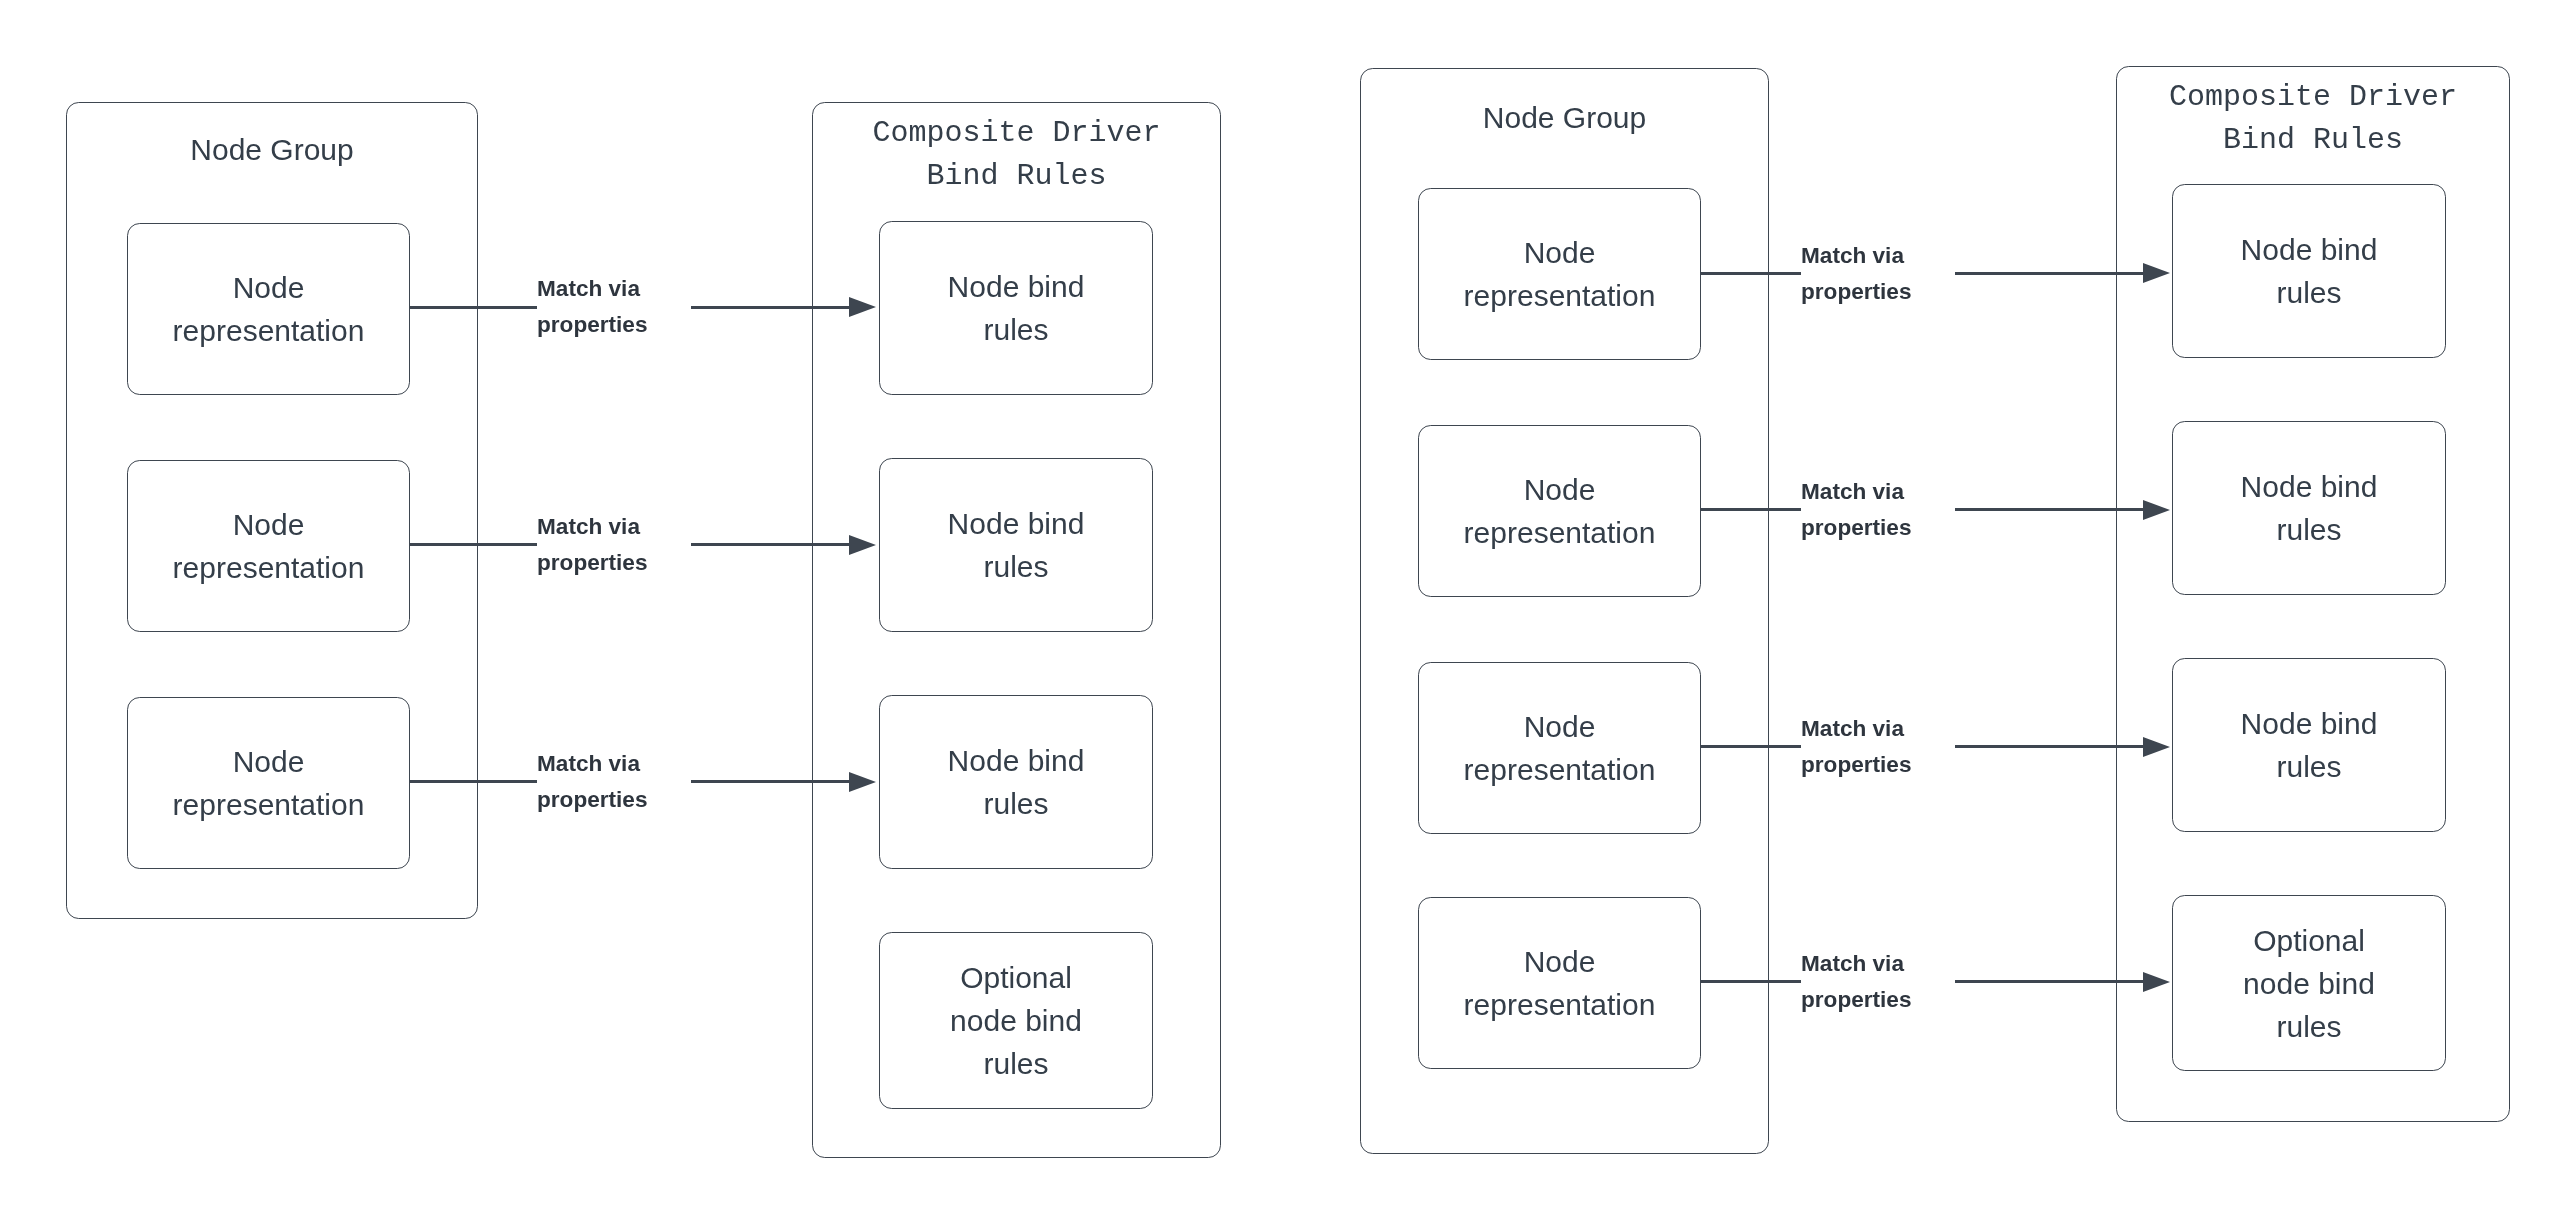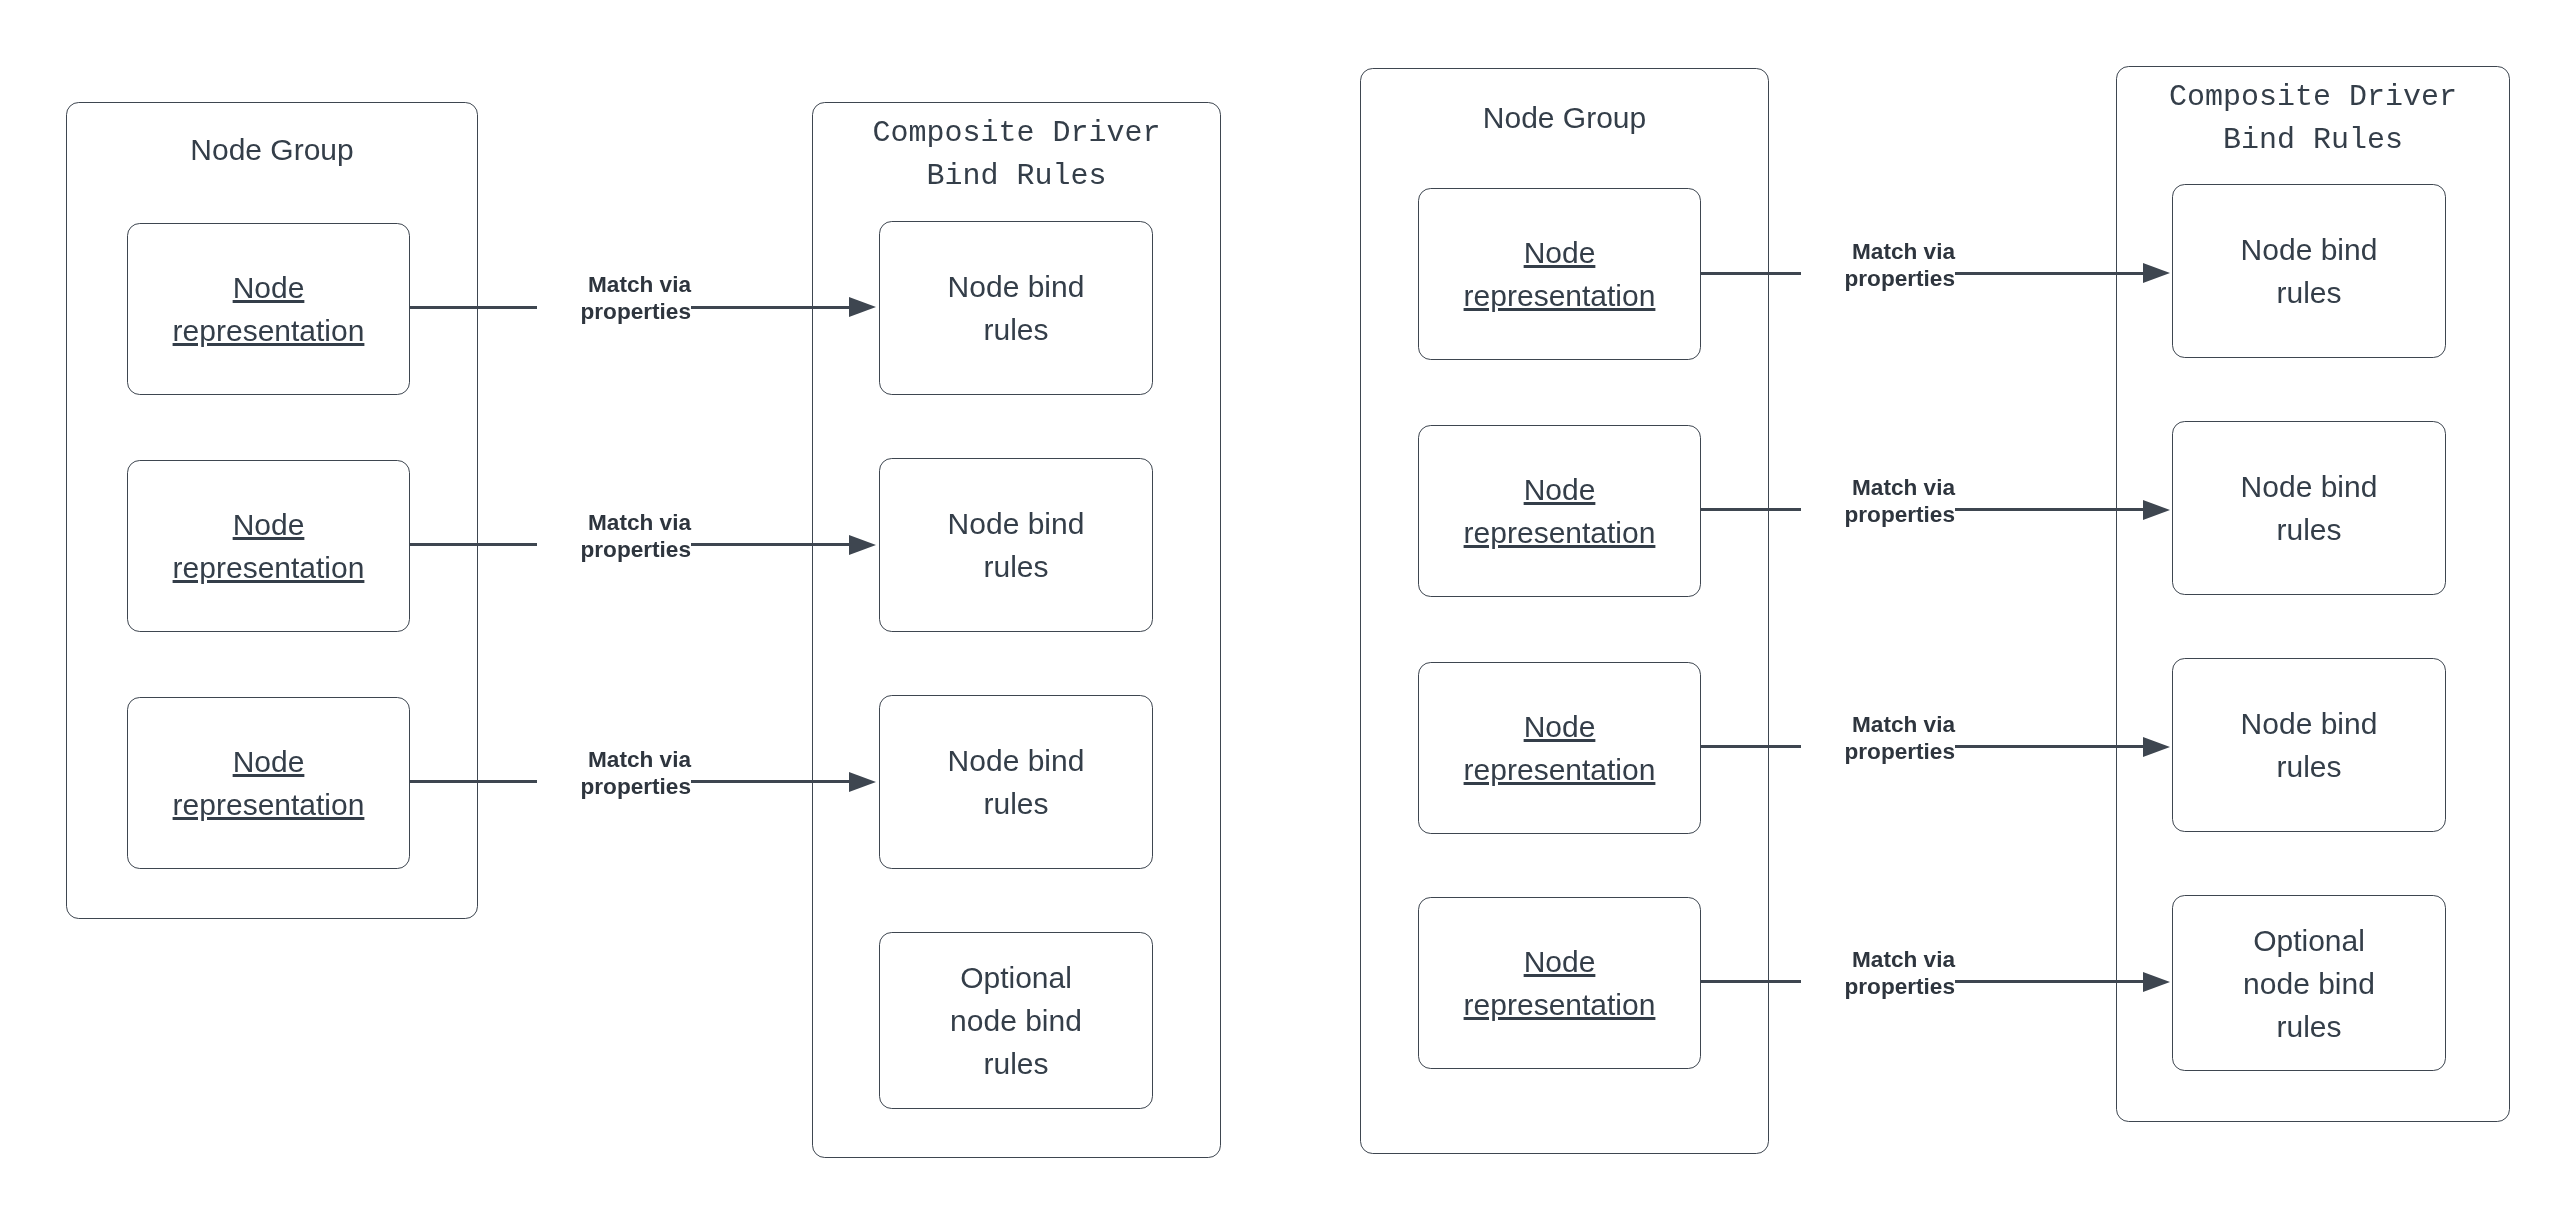--- a/index.html
+++ b/index.html
@@ -14,32 +14,32 @@
     position:absolute;left:0;right:0;display:flex;justify-content:center;
     text-align:center;color:var(--text);font-size:30px;line-height:43px;
   }
   .ctitle span{display:inline-block;}
   .box{
     position:absolute;border:1.8px solid var(--stroke);border-radius:12.7px;background:#fff;
     display:flex;align-items:center;justify-content:center;
     text-align:center;color:var(--text);font-size:30px;line-height:43px;
   }
   .box span{display:inline-block;}
-  .n-rep span{width:217px;text-decoration:underline;}
+  .n-rep span{width:217px;}
   .n-bind span{width:158px;}
   .t-comp{width:326px;font-family:Liberation Mono, monospace;}
   .hline{position:absolute;height:2.7px;background:var(--stroke);}
   .ahead{
     position:absolute;width:0;height:0;border-style:solid;
     border-width:10px 0 10px 27px;border-color:transparent transparent transparent var(--stroke);
   }
   .elabel{
     position:absolute;width:154px;padding:3.6px 0;background:#ffffff;
-    display:flex;align-items:center;justify-content:center;text-align:right;
-    font-weight:bold;font-size:22.6px;line-height:27px;color:var(--elabel);
+    display:flex;align-items:center;justify-content:center;text-align:left;
+    font-weight:bold;font-size:22.6px;line-height:36px;color:var(--elabel);
   }
 </style>
 </head>
 <body>
 
 <div id="stage">
 
   <section>
 
     <div class="container" style="left:66px;top:102px;width:410px;height:815px">

